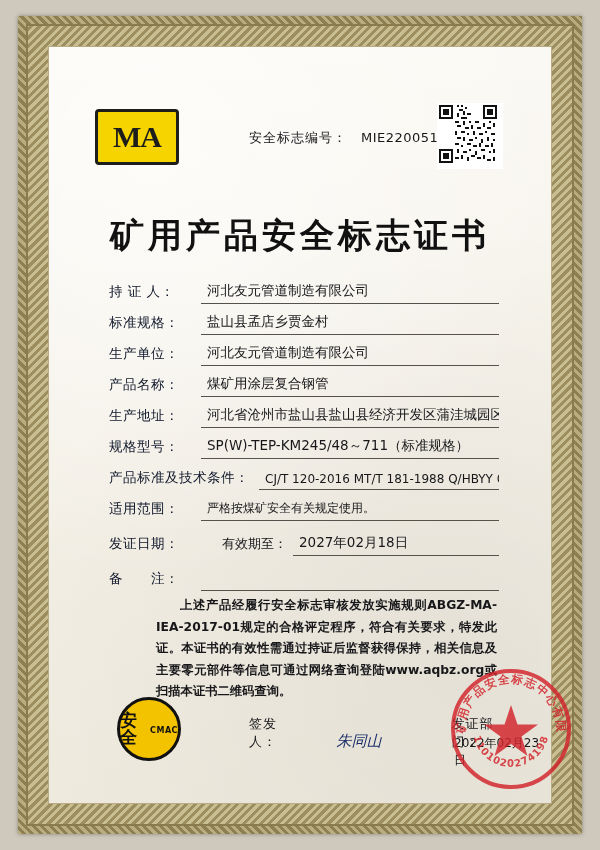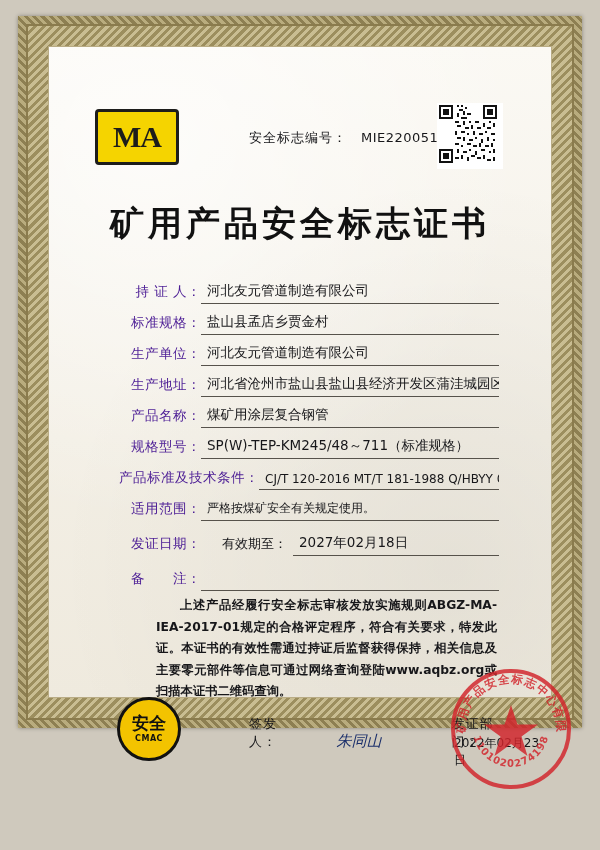--- a/index.html
+++ b/index.html
@@ -5,21 +5,21 @@
   html,body{margin:0;padding:0;}
   body{
     width:600px;height:850px;
     background:#cfc9bd;
     font-family:"Liberation Sans", sans-serif;
     overflow:hidden;
   }
   .cert-outer{
     position:absolute;
     left:18px;top:16px;
-    width:564px;height:712px;
+    width:564px;height:818px;
     background:
       repeating-linear-gradient(45deg,#b9ac7e 0px,#b9ac7e 3px,#8d7f52 3px,#8d7f52 6px);
     box-shadow:0 0 4px rgba(0,0,0,.35);
   }
   .cert-border2{
     position:absolute;
     left:8px;top:8px;right:8px;bottom:8px;
     border:2px solid #8a7b4d;
     background:
       repeating-linear-gradient(-45deg,#c9bd92 0px,#c9bd92 3px,#9c8e5e 3px,#9c8e5e 6px);
@@ -66,21 +66,21 @@
   
   .qr{
     position:absolute;right:48px;top:56px;
     width:62px;height:62px;
     background:#fff;
     padding:2px;
   }
   .qr svg{display:block;}
 
   .title{
-    position:absolute;left:0;right:0;top:154px;
+    position:absolute;left:0;right:0;top:166px;
     text-align:center;
     font-family:"DejaVu Serif", serif;
     font-weight:bold;
     font-size:34px;
     letter-spacing:4px;
     color:#111;
   }
 
   .fields{
     position:absolute;left:60px;top:232px;right:52px;
@@ -88,25 +88,24 @@
   .row{
     display:flex;
     align-items:flex-end;
     margin-bottom:6px;
     height:25px;
   }
   .lbl{
     width:92px;
     flex:0 0 92px;
     font-size:13.5px;
-    color:#4c1d95;
+    color:#0f172a;
     font-family:"DejaVu Sans", sans-serif;
     letter-spacing:0.5px;
     padding-bottom:3px;
-    text-align:right;
   }
   .lbl.wide{width:150px;flex:0 0 150px;}
   .val{
     flex:1;
     font-size:13.5px;
     color:#17171a;
     font-family:"DejaVu Sans", sans-serif;
     border-bottom:1px solid #56524b;
     padding:0 4px 3px 6px;
     white-space:nowrap;
@@ -144,21 +143,21 @@
     margin-left:39px;
   }
 
   
   .cmac{
     position:absolute;left:68px;top:650px;
     width:58px;height:58px;
     border-radius:50%;
     background:#f3c300;
     border:3px solid #111;
-    display:flex;flex-direction:column;
+    display:flex;flex-direction:row;
     align-items:center;justify-content:center;
   }
   .cmac .glyph{
     font-size:17px;font-weight:bold;color:#111;line-height:1;
     font-family:"DejaVu Sans", sans-serif;
   }
   .cmac .cap{
     font-size:8px;font-weight:bold;color:#111;margin-top:2px;
     letter-spacing:0.5px;
     font-family:"DejaVu Sans", sans-serif;
@@ -306,26 +305,26 @@
         </div>
         <div class="row">
           <div class="lbl">标准规格：</div>
           <div class="val">盐山县孟店乡贾金村</div>
         </div>
         <div class="row">
           <div class="lbl">生产单位：</div>
           <div class="val">河北友元管道制造有限公司</div>
         </div>
         <div class="row">
+          <div class="lbl">产品名称：</div>
+          <div class="val">煤矿用涂层复合钢管</div>
+        </div>
+        <div class="row">
           <div class="lbl">生产地址：</div>
           <div class="val">河北省沧州市盐山县盐山县经济开发区蒲洼城园区</div>
-        </div>
-        <div class="row">
-          <div class="lbl">产品名称：</div>
-          <div class="val">煤矿用涂层复合钢管</div>
         </div>
         <div class="row">
           <div class="lbl">规格型号：</div>
           <div class="val">SP(W)-TEP-KM245/48～711（标准规格）</div>
         </div>
         <div class="row">
           <div class="lbl wide">产品标准及技术条件：</div>
           <div class="val small">CJ/T 120-2016 MT/T 181-1988 Q/HBYY 001-2021</div>
         </div>
         <div class="row">

